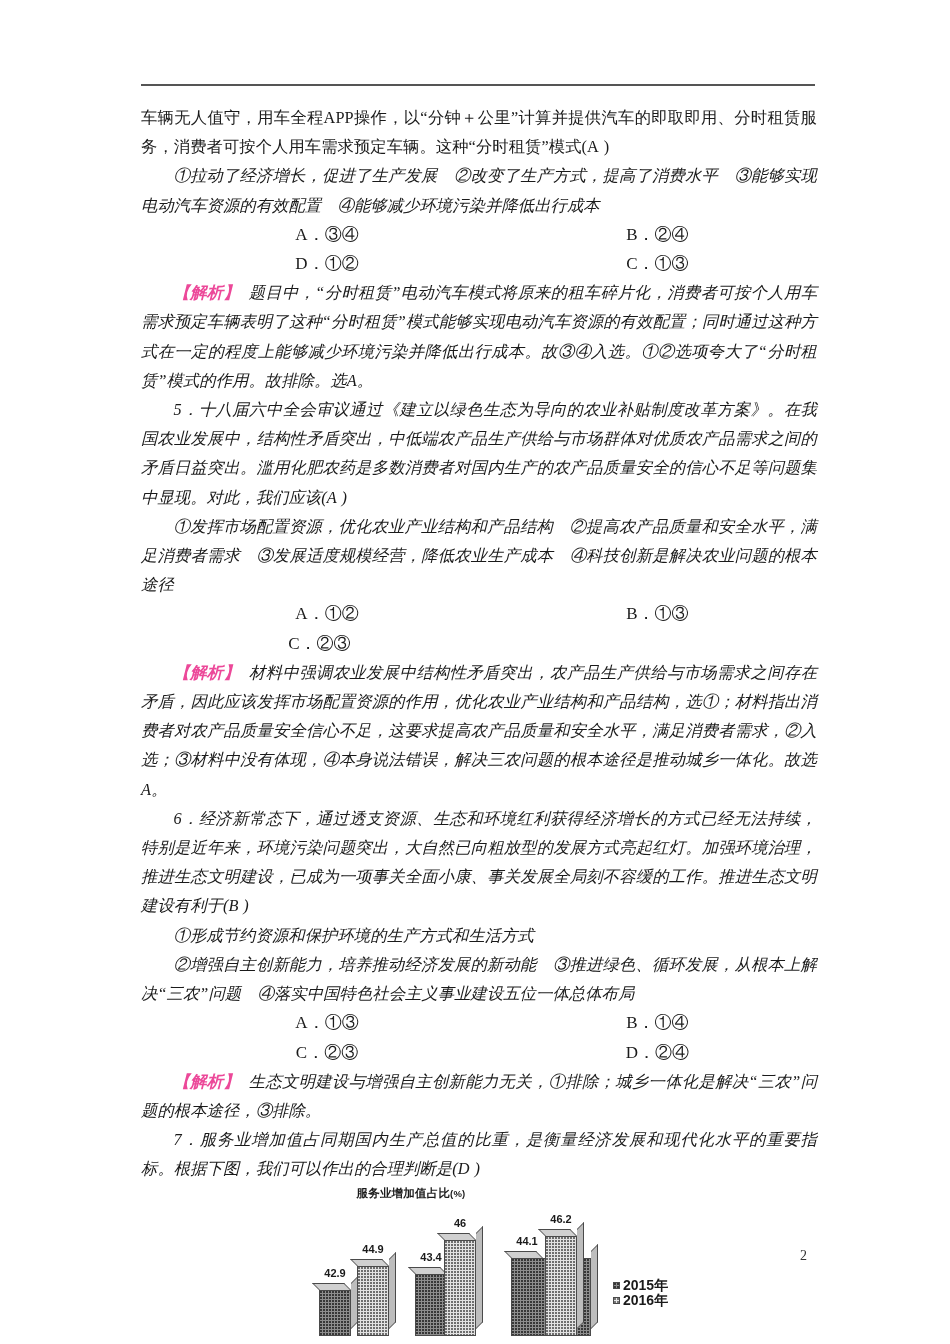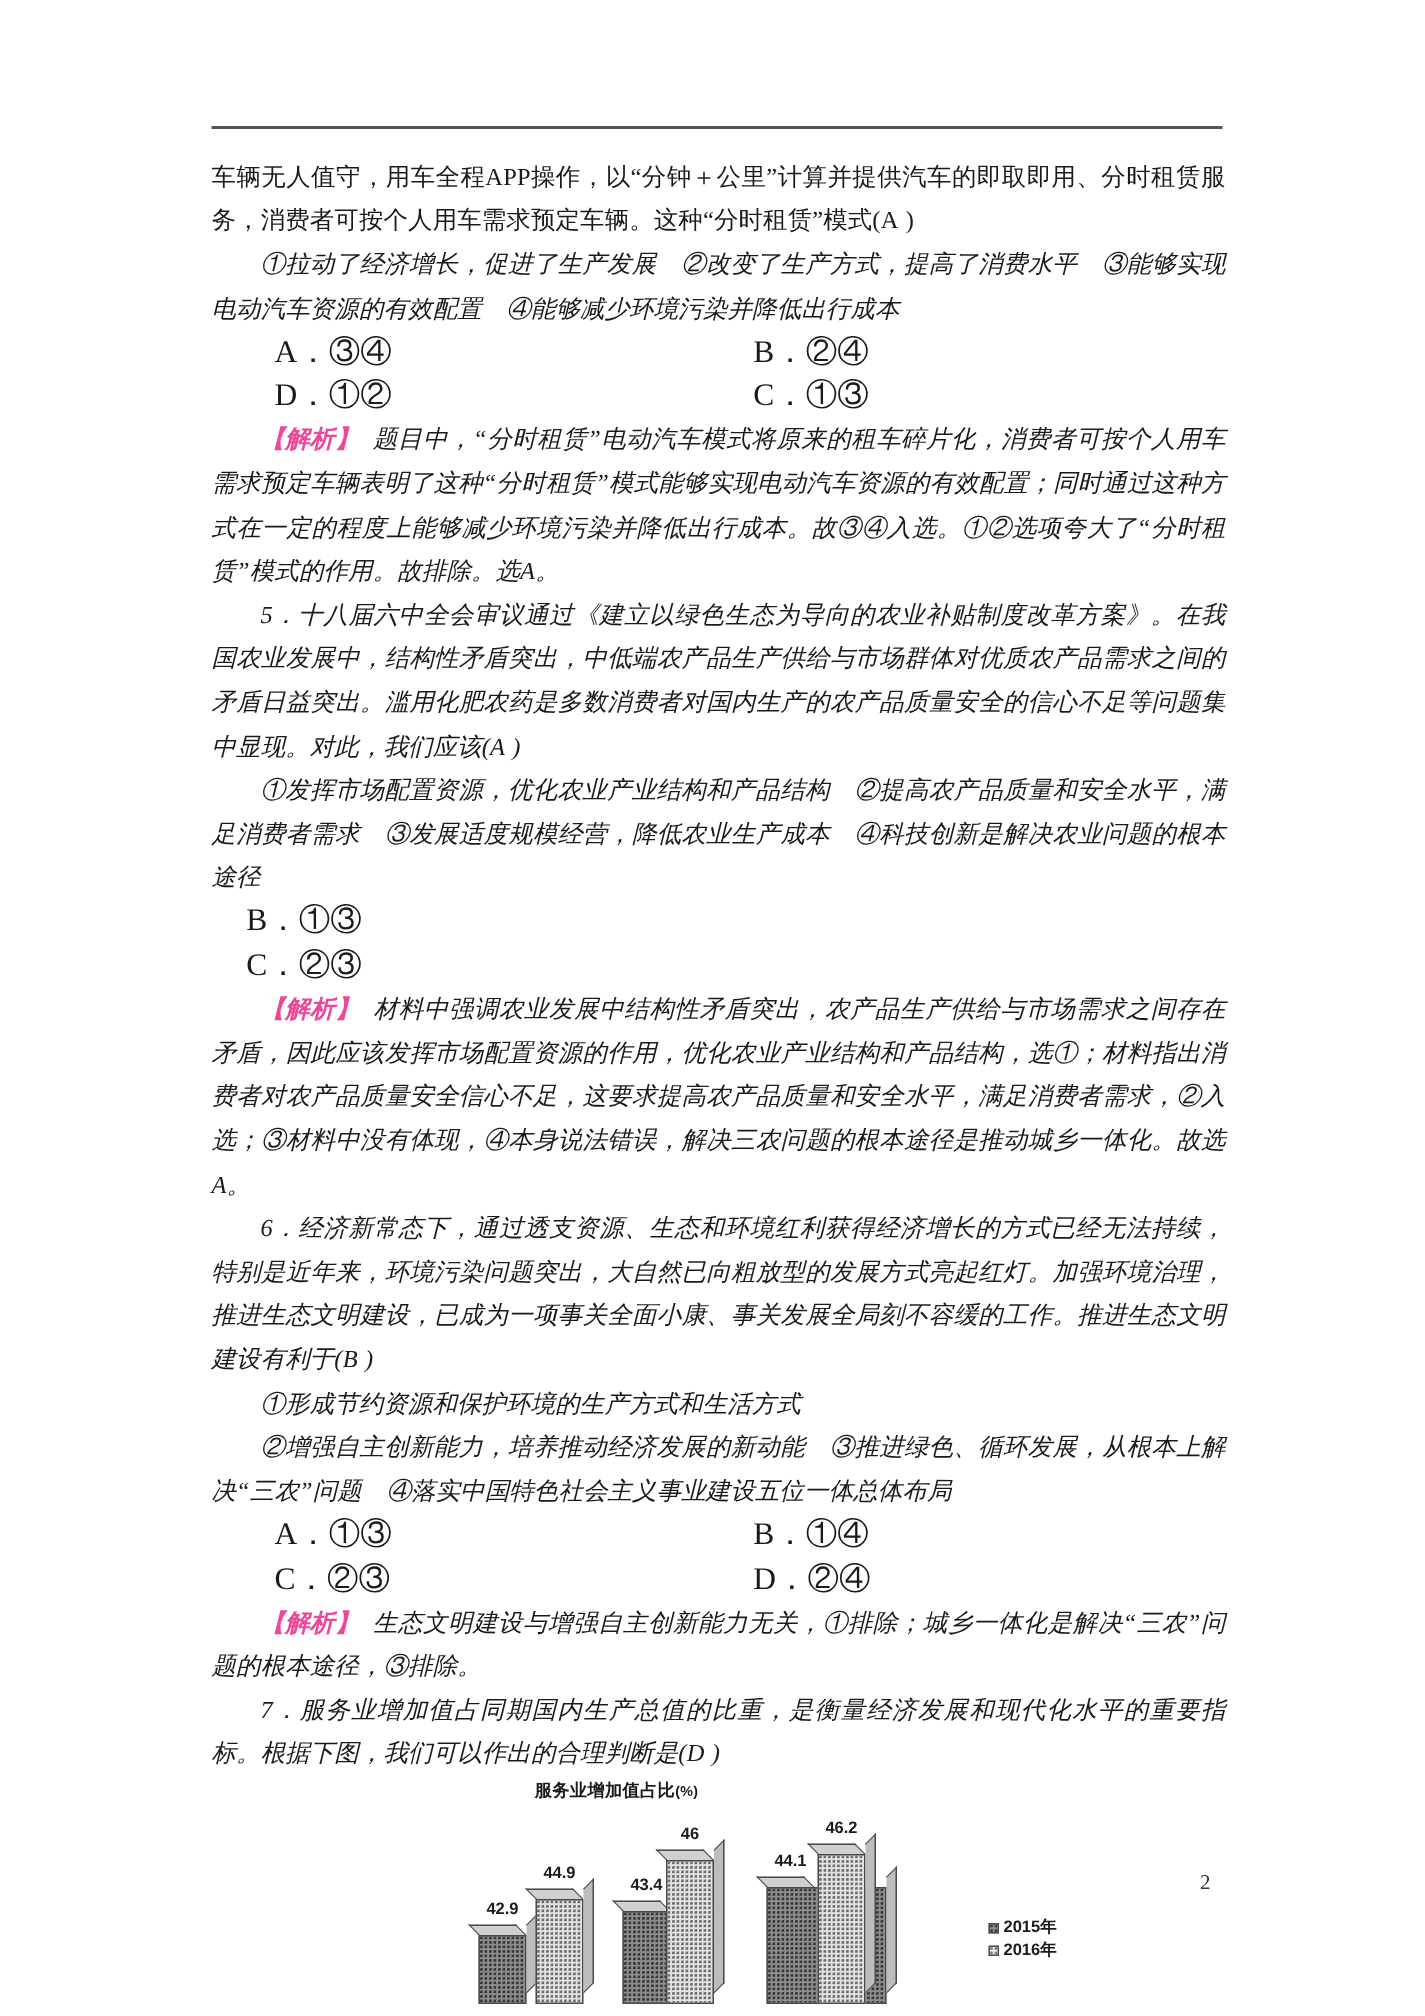--- a/index.html
+++ b/index.html
@@ -42,23 +42,24 @@
     text-justify: inter-ideograph;
     margin: 0;
     letter-spacing: 0.1px;
   }
   .para.indent {
     text-indent: 2em;
     font-style: italic;
   }
   .opts-row {
     display: flex;
-    font-size: 21px;
+    font-size: 17px;
     line-height: 29.2px;
     margin: 0;
+    text-align: center;
   }
   .opts-row .opt {
     width: 50%;
     box-sizing: border-box;
   }
   .opts-row .opt:first-child {
     padding-left: 2em;
   }
   .opts-row .opt:last-child {
     padding-left: 1.1em;
@@ -163,25 +164,25 @@
     top: -23px;
     width: 46px;
     text-align: center;
     font-family: "Liberation Sans", "DejaVu Sans", sans-serif;
     font-weight: bold;
     font-size: 11px;
     color: #1a1a1a;
   }
   .legend {
     position: absolute;
-    left: 518px;
+    left: 472px;
     top: 92px;
     font-family: "Liberation Sans", "DejaVu Sans", sans-serif;
     font-weight: bold;
-    font-size: 11px;
+    font-size: 14px;
     line-height: 15px;
     color: #1a1a1a;
   }
   .legend .lrow {
     display: flex;
     align-items: center;
     white-space: nowrap;
   }
   .legend .sw {
     display: inline-block;
@@ -238,20 +239,21 @@
       <div class="opt">C．①③</div>
     </div>
 
     <p class="para indent"><span class="jiexi">【解析】</span>&nbsp;&nbsp;<span>题目中，“分时租赁”电动汽车模式将原来的租车碎片化，消费者可按个人用车需求预定车辆表明了这种“分时租赁”模式能够实现电动汽车资源的有效配置；同时通过这种方式在一定的程度上能够减少环境污染并降低出行成本。故③④入选。①②选项夸大了“分时租赁”模式的作用。故排除。选A。</span></p>
 
     <p class="para indent"><span>5．</span><span>十八届六中全会审议通过《建立以绿色生态为导向的农业补贴制度改革方案》。在我国农业发展中，结构性矛盾突出，中低端农产品生产供给与市场群体对优质农产品需求之间的矛盾日益突出。滥用化肥农药是多数消费者对国内生产的农产品质量安全的信心不足等问题集中显现。对此，我们应该(</span><span class="ans-letter">A</span><span>)</span></p>
 
     <p class="para indent">①发挥市场配置资源，优化农业产业结构和产品结构　②提高农产品质量和安全水平，满足消费者需求　③发展适度规模经营，降低农业生产成本　④科技创新是解决农业问题的根本途径</p>
 
     <div class="opts-row">
+      <div class="opt">A．①②</div>
       <div class="opt">B．①③</div>
     </div>
     <div class="opts-row">
       <div class="opt">C．②③</div>
     </div>
 
     <p class="para indent"><span class="jiexi">【解析】</span>&nbsp;&nbsp;<span>材料中强调农业发展中结构性矛盾突出，农产品生产供给与市场需求之间存在矛盾，因此应该发挥市场配置资源的作用，优化农业产业结构和产品结构，选①；材料指出消费者对农产品质量安全信心不足，这要求提高农产品质量和安全水平，满足消费者需求，②入选；③材料中没有体现，④本身说法错误，解决三农问题的根本途径是推动城乡一体化。故选A。</span></p>
 
     <p class="para indent"><span>6．</span><span>经济新常态下，通过透支资源、生态和环境红利获得经济增长的方式已经无法持续，特别是近年来，环境污染问题突出，大自然已向粗放型的发展方式亮起红灯。加强环境治理，推进生态文明建设，已成为一项事关全面小康、事关发展全局刻不容缓的工作。推进生态文明建设有利于(</span><span class="ans-letter">B</span><span>)</span></p>
 

